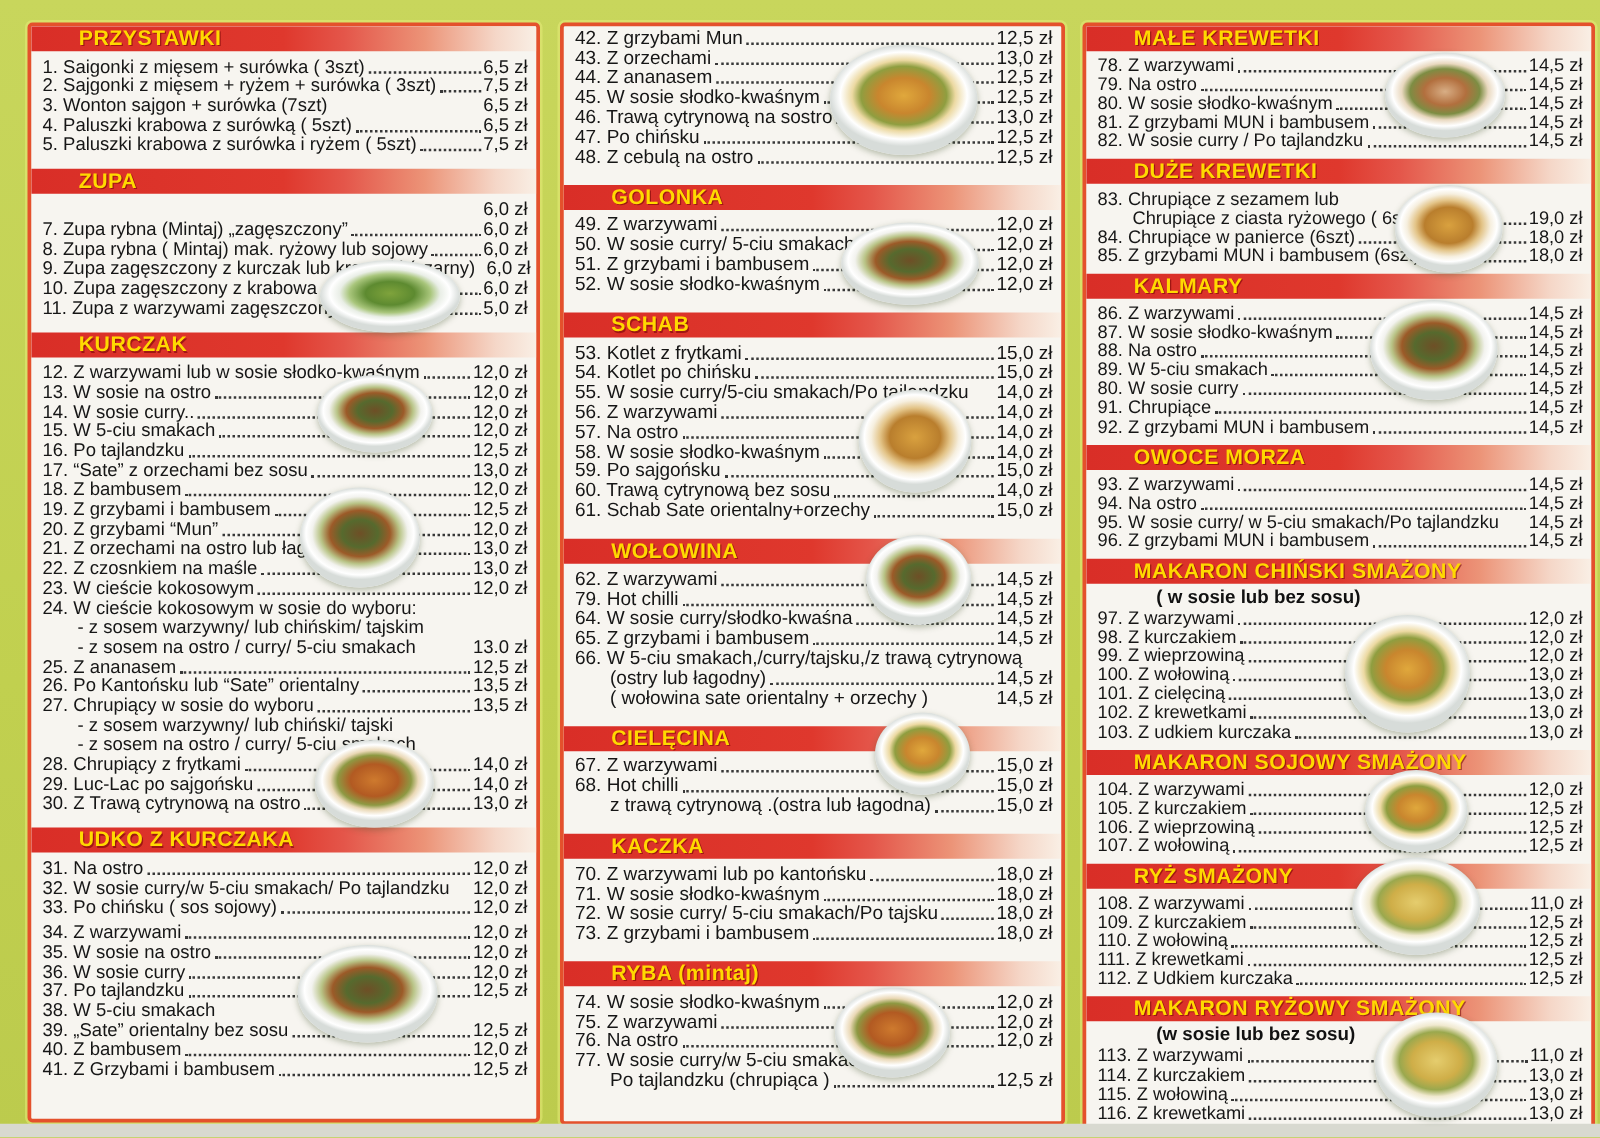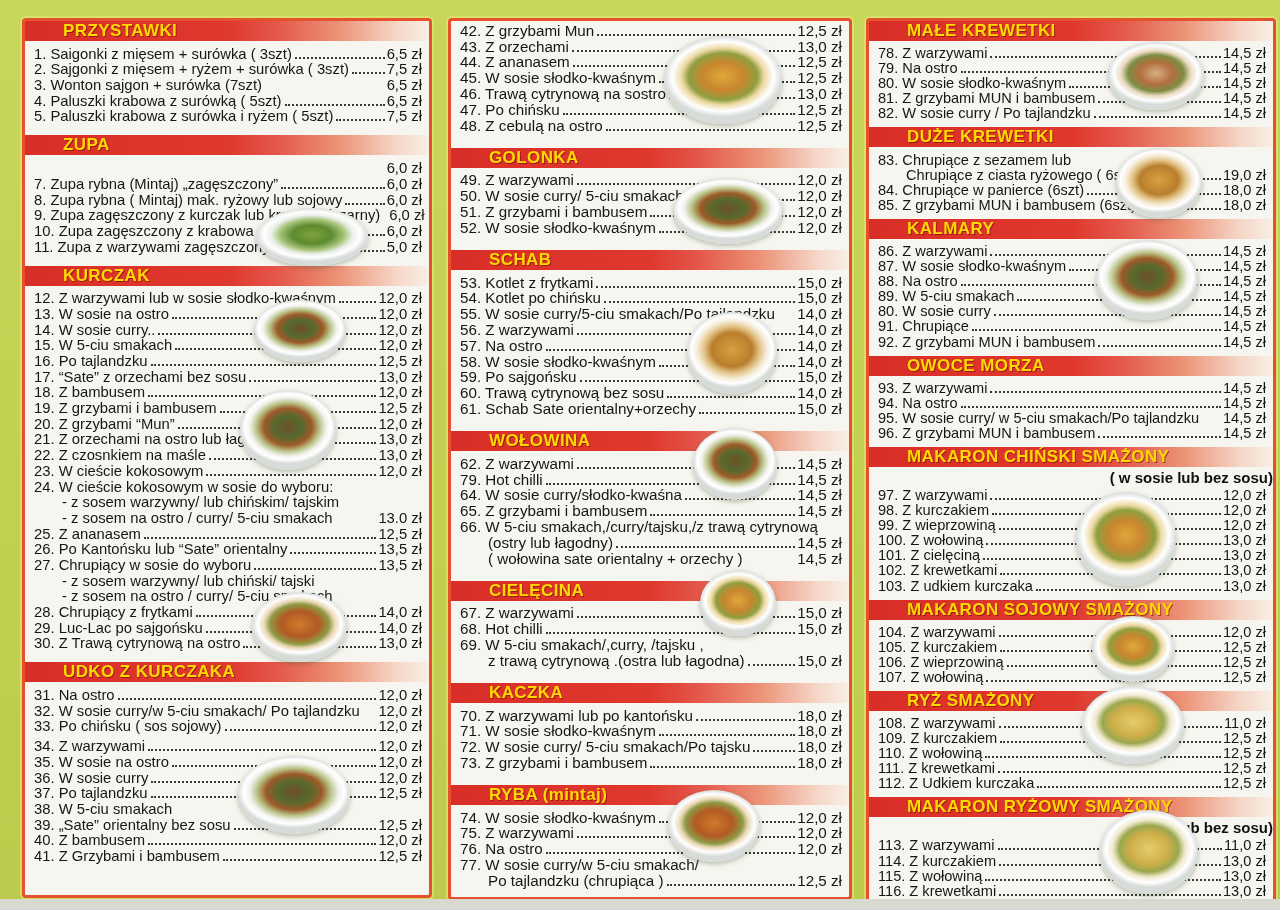--- a/index.html
+++ b/index.html
@@ -3,21 +3,21 @@
 <meta charset="utf-8">
 <style>
   html,body{margin:0;padding:0;}
   body{
     width:1280px;height:910px;
     font-family:"Liberation Sans",sans-serif;
     background:#c3d155;
     overflow:hidden;
   }
   #page{position:relative;width:1280px;height:910px;
-    background:linear-gradient(180deg,#c8d65c 0%,#c1d04f 60%,#bccb4d 100%);text-align:right;}
+    background:linear-gradient(180deg,#c8d65c 0%,#c1d04f 60%,#bccb4d 100%);}
   #bottom-strip{position:absolute;left:0;bottom:0;width:1280px;height:11px;
     background:#d8d9d0;}
   .panel{
     position:absolute;
     background:#f7f5f0;
     border:3px solid #e4512c;
     border-radius:4px;
     box-shadow:0 0 0 2px rgba(230,235,120,.55);
     overflow:hidden;
   }
@@ -37,21 +37,21 @@
     font-size:17px;
     letter-spacing:.4px;
     padding-left:38px;
     text-shadow:1px 1px 0 rgba(110,0,0,.55);
     white-space:nowrap;
   }
   .subtitle{
     font-weight:700;
     font-size:15px;
     color:#111;
-    padding-left:28px;
+    padding-left:56px;
     line-height:16px;
     white-space:nowrap;
   }
   .items{padding:2px 7px 2px 9px;}
   .row{
     display:flex;align-items:flex-end;
     height:var(--lh);
     font-size:var(--fs);
     color:#161616;
     white-space:nowrap;
@@ -486,25 +486,20 @@
         <div class="row">
           <span class="t">67. Z warzywami</span>
           <span class="lead"></span>
           <span class="price">15,0 zł</span>
         </div>
         <div class="row">
           <span class="t">68. Hot chilli</span>
           <span class="lead"></span>
           <span class="price">15,0 zł</span>
         </div>
-        <div class="row">
-          <span class="t">69. W 5-ciu smakach/,curry, /tajsku ,</span>
-          <span class="lead nodots"></span>
-          <span class="price"></span>
-        </div>
         <div class="row ind">
           <span class="t">z trawą cytrynową .(ostra lub łagodna)</span>
           <span class="lead"></span>
           <span class="price">15,0 zł</span>
         </div>
       </div>
       <div class="band">
         <span class="band-title">KACZKA</span>
       </div>
       <div class="items">

